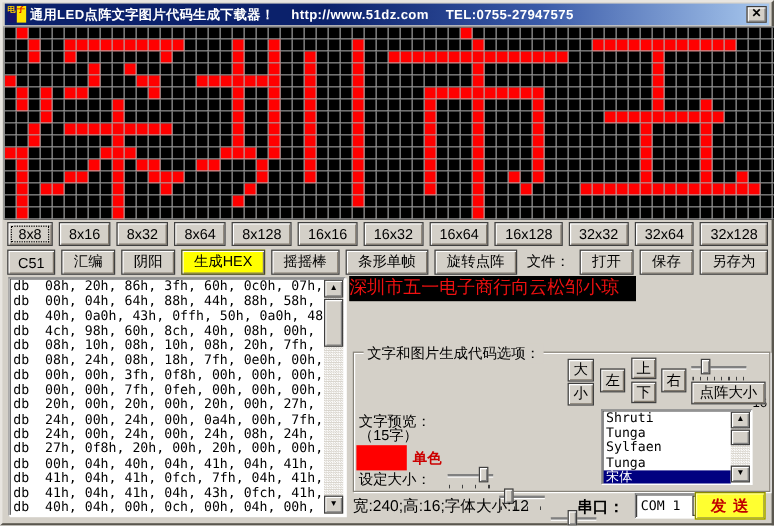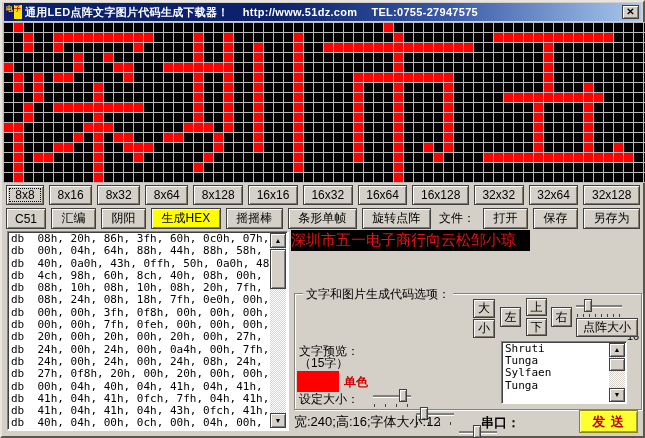--- a/index.html
+++ b/index.html
@@ -1238,20 +1238,21 @@
 
     <div class="lbl abs" style="left:4px;top:49px;">文字预览：</div>
     <div class="lbl abs" style="left:4px;top:61px;">（15字）</div>
 
     <div class="listbox">
       <div class="list-items" id="fontList">
           <div class="list-item">Shruti</div>
           <div class="list-item">Tunga</div>
           <div class="list-item">Sylfaen</div>
           <div class="list-item">Tunga</div>
+          <div class="list-item sel">宋体</div>
         </div>
       <div class="vscroll" style="width:16px;">
         <div class="sb-btn" style="top:0;height:14px;line-height:12px;">▲</div>
         <div class="sb-thumb" style="top:15px;height:13px;"></div>
         <div class="sb-btn" style="bottom:0;height:14px;line-height:12px;">▼</div>
       </div>
     </div>
 
     <div class="swatch" id="swatch" style="background: rgb(255, 0, 0);"></div>
     <div class="mono-label">单色</div>
@@ -1271,15 +1272,19 @@
       <div class="sl-thumb" style="left:14px;"></div>
 
     </div>
 
     <div class="lbl abs" style="left:4px;top:97px;">设定大小：</div>
 
   </div>
 
   <div class="dims">宽:240;高:16;字体大小:12</div>
   <div class="serial-label">串口：</div>
+  <div class="combo">
+    <div class="combo-text">COM 1</div>
+    <div class="combo-btn">▼</div>
+  </div>
   <div class="send-btn">发 送</div>
 
 </div>
 
 </body></html>

